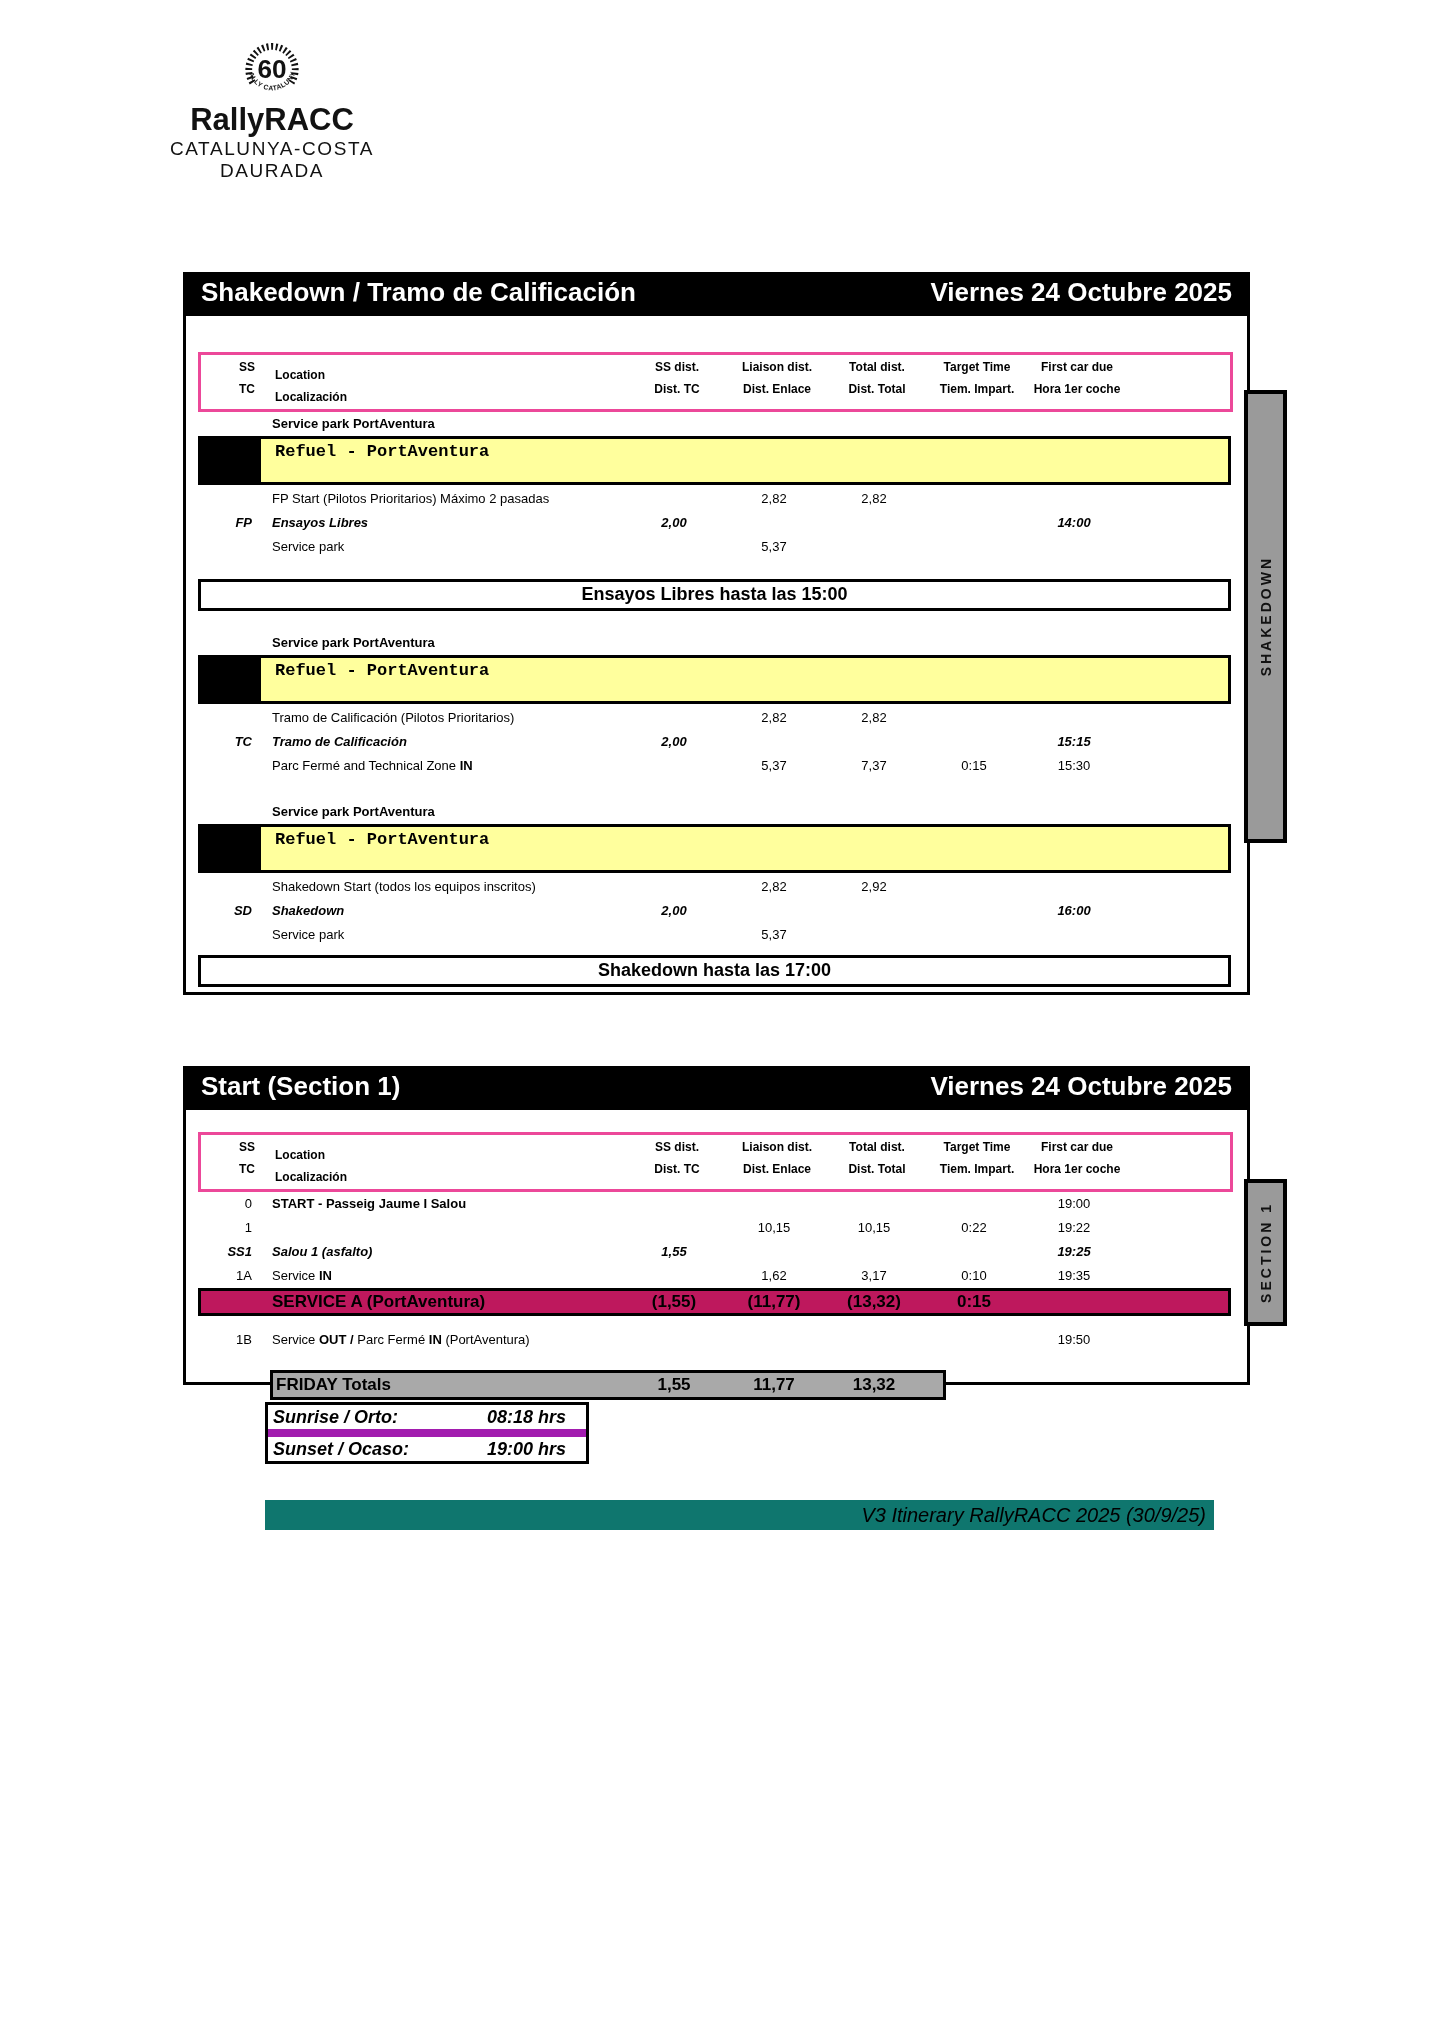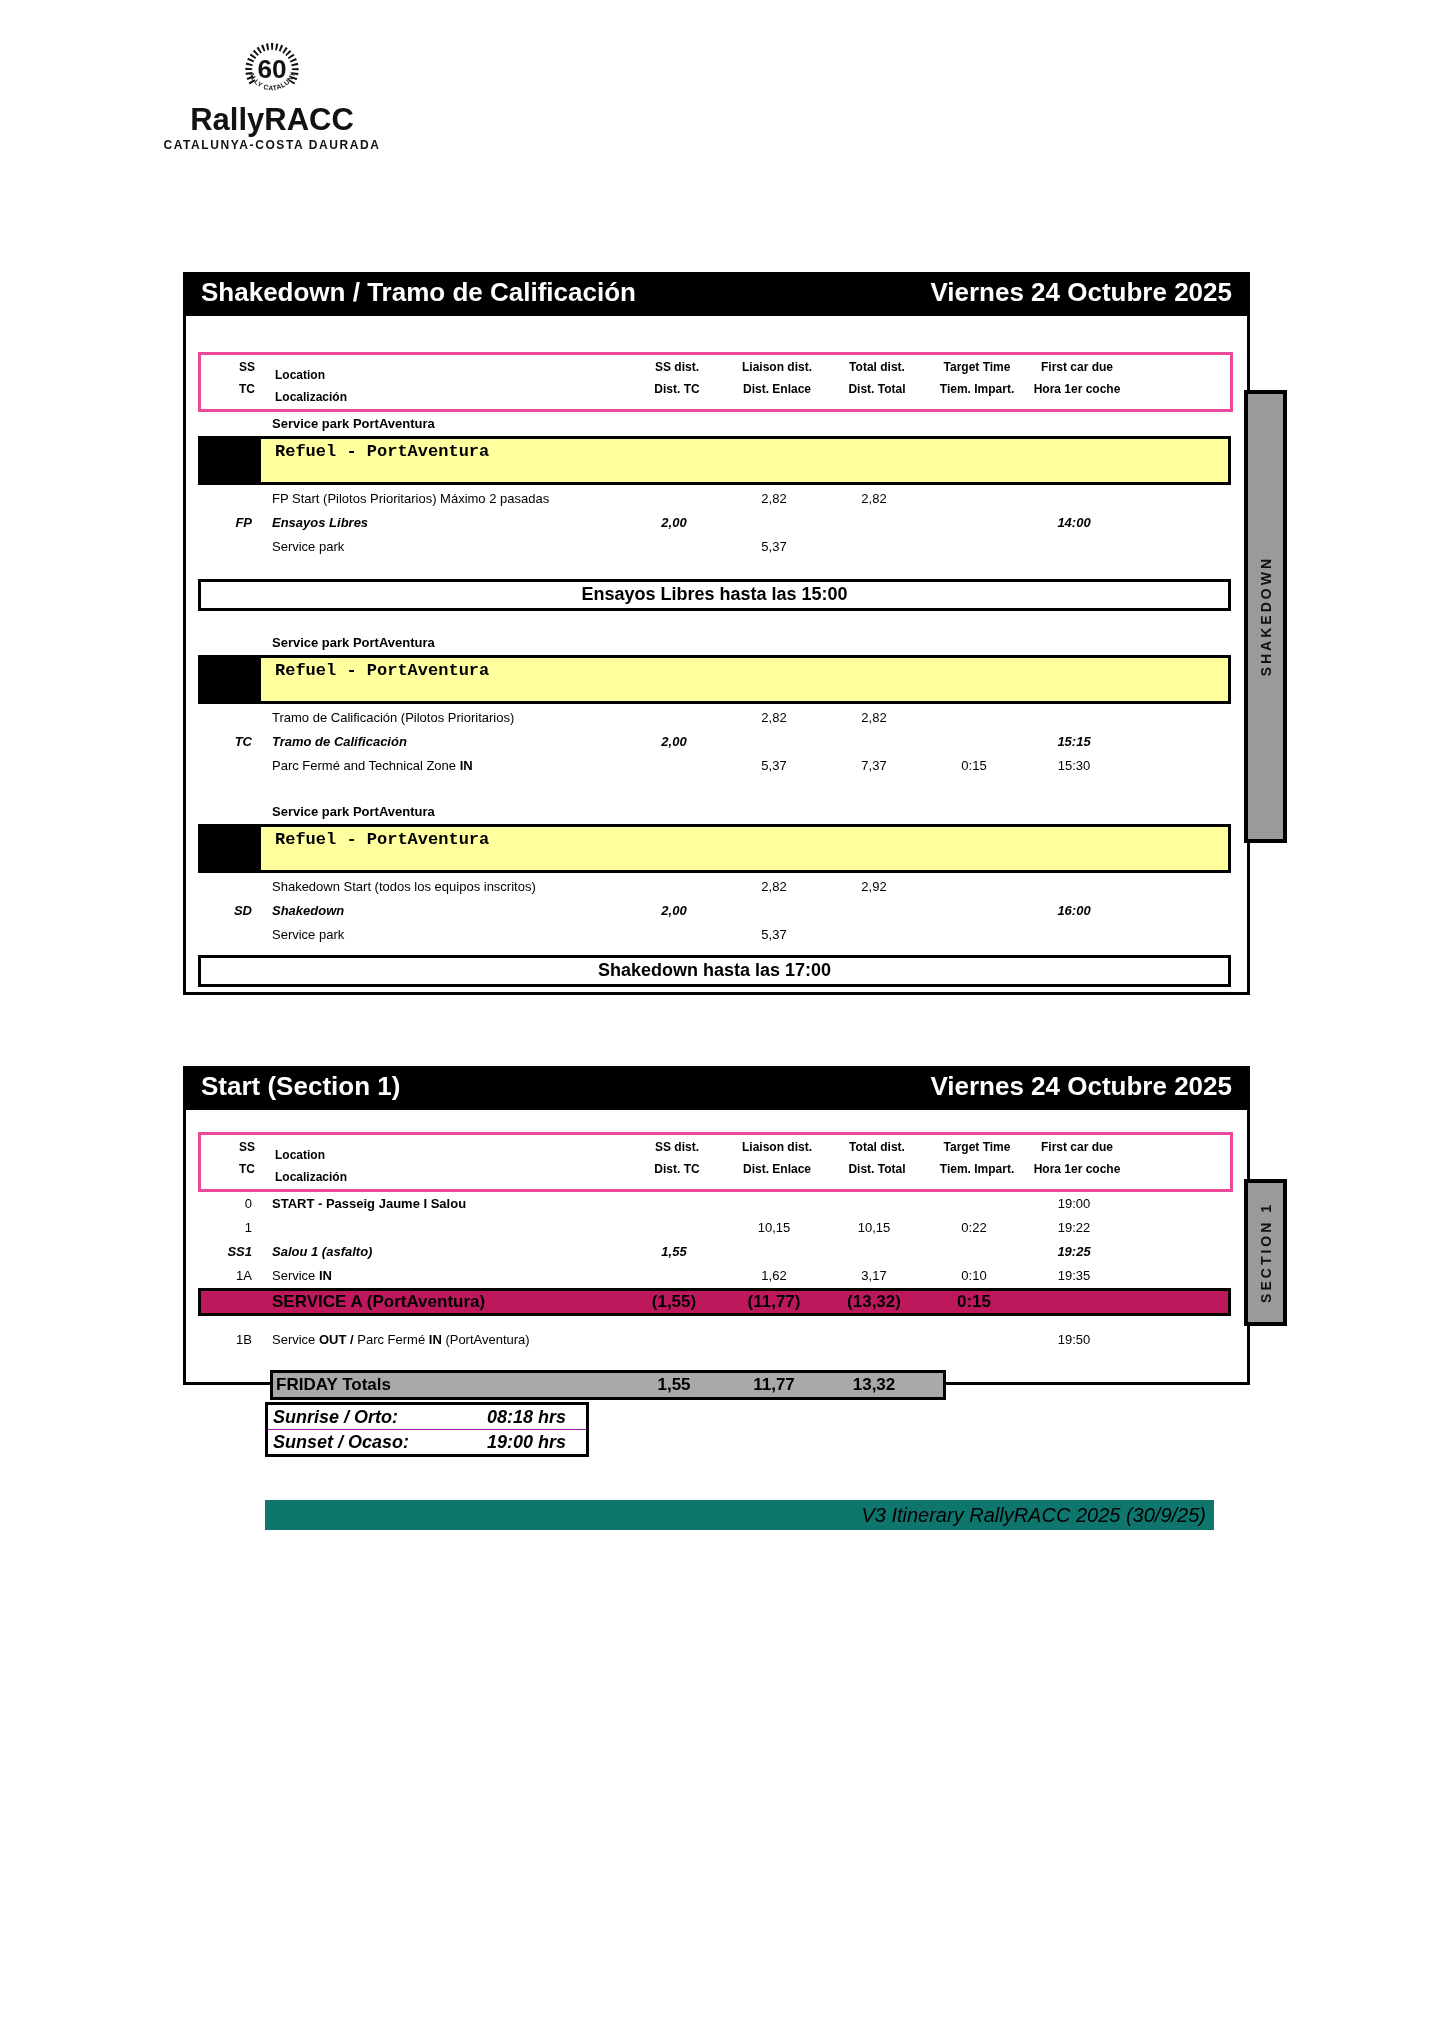--- a/index.html
+++ b/index.html
@@ -3,21 +3,21 @@
 <meta charset="utf-8">
 <style>
   html,body{margin:0;padding:0;background:#fff;}
   .page{position:relative;width:1440px;height:2036px;background:#fff;overflow:hidden;
         font-family:"Liberation Sans",sans-serif;color:#000;}
 
   
   .logo{position:absolute;left:130px;top:38px;width:284px;text-align:center;}
   .logo svg{display:block;margin:0 auto;}
   .logo-title{font-size:31px;font-weight:bold;color:#121212;margin-top:4px;line-height:32px;}
-  .logo-sub{font-size:12px;font-weight:bold;color:#121212;letter-spacing:1.6px;margin-top:2px;}
+  .logo-sub{font-size:19px;font-weight:normal;color:#121212;letter-spacing:1.6px;margin-top:2px;}
 
   
   .titlebar{position:absolute;left:183px;width:1067px;height:41px;background:#000;color:#fff;
             display:flex;justify-content:space-between;align-items:center;
             padding:0 18px;box-sizing:border-box;font-size:26px;font-weight:bold;}
   #bar1{top:272px;} #bar2{top:1066px;}
 
   
   .frame{position:absolute;left:183px;width:1067px;border:3px solid #000;background:#fff;box-sizing:border-box;}
   #frame1{top:313px;height:682px;}
@@ -69,21 +69,21 @@
            box-sizing:border-box;display:flex;align-items:center;justify-content:center;}
   #tab1{top:390px;height:453px;} #tab2{top:1179px;height:147px;}
   .sidetab span{writing-mode:vertical-rl;transform:rotate(180deg);font-weight:bold;
                 font-size:14px;letter-spacing:3px;color:#111;white-space:nowrap;}
 
   
   .sunbox{position:absolute;left:265px;top:1402px;width:324px;border:3px solid #000;
           box-sizing:border-box;background:#fff;font-style:italic;}
   .sunrow{display:flex;justify-content:space-between;height:24px;line-height:24px;
           font-size:18px;font-weight:bold;padding:0 20px 0 5px;}
-  .sunrow.second{border-top:1px solid #a21caf;}
+  .sunrow.second{border-top:8px solid #a21caf;}
 
   
   .footer{position:absolute;left:265px;top:1500px;width:949px;height:30px;background:#0f766e;
           text-align:right;font-style:italic;font-size:20px;line-height:30px;
           padding-right:8px;box-sizing:border-box;}
 </style>
 </head>
 <body>
 
 <div class="page">

